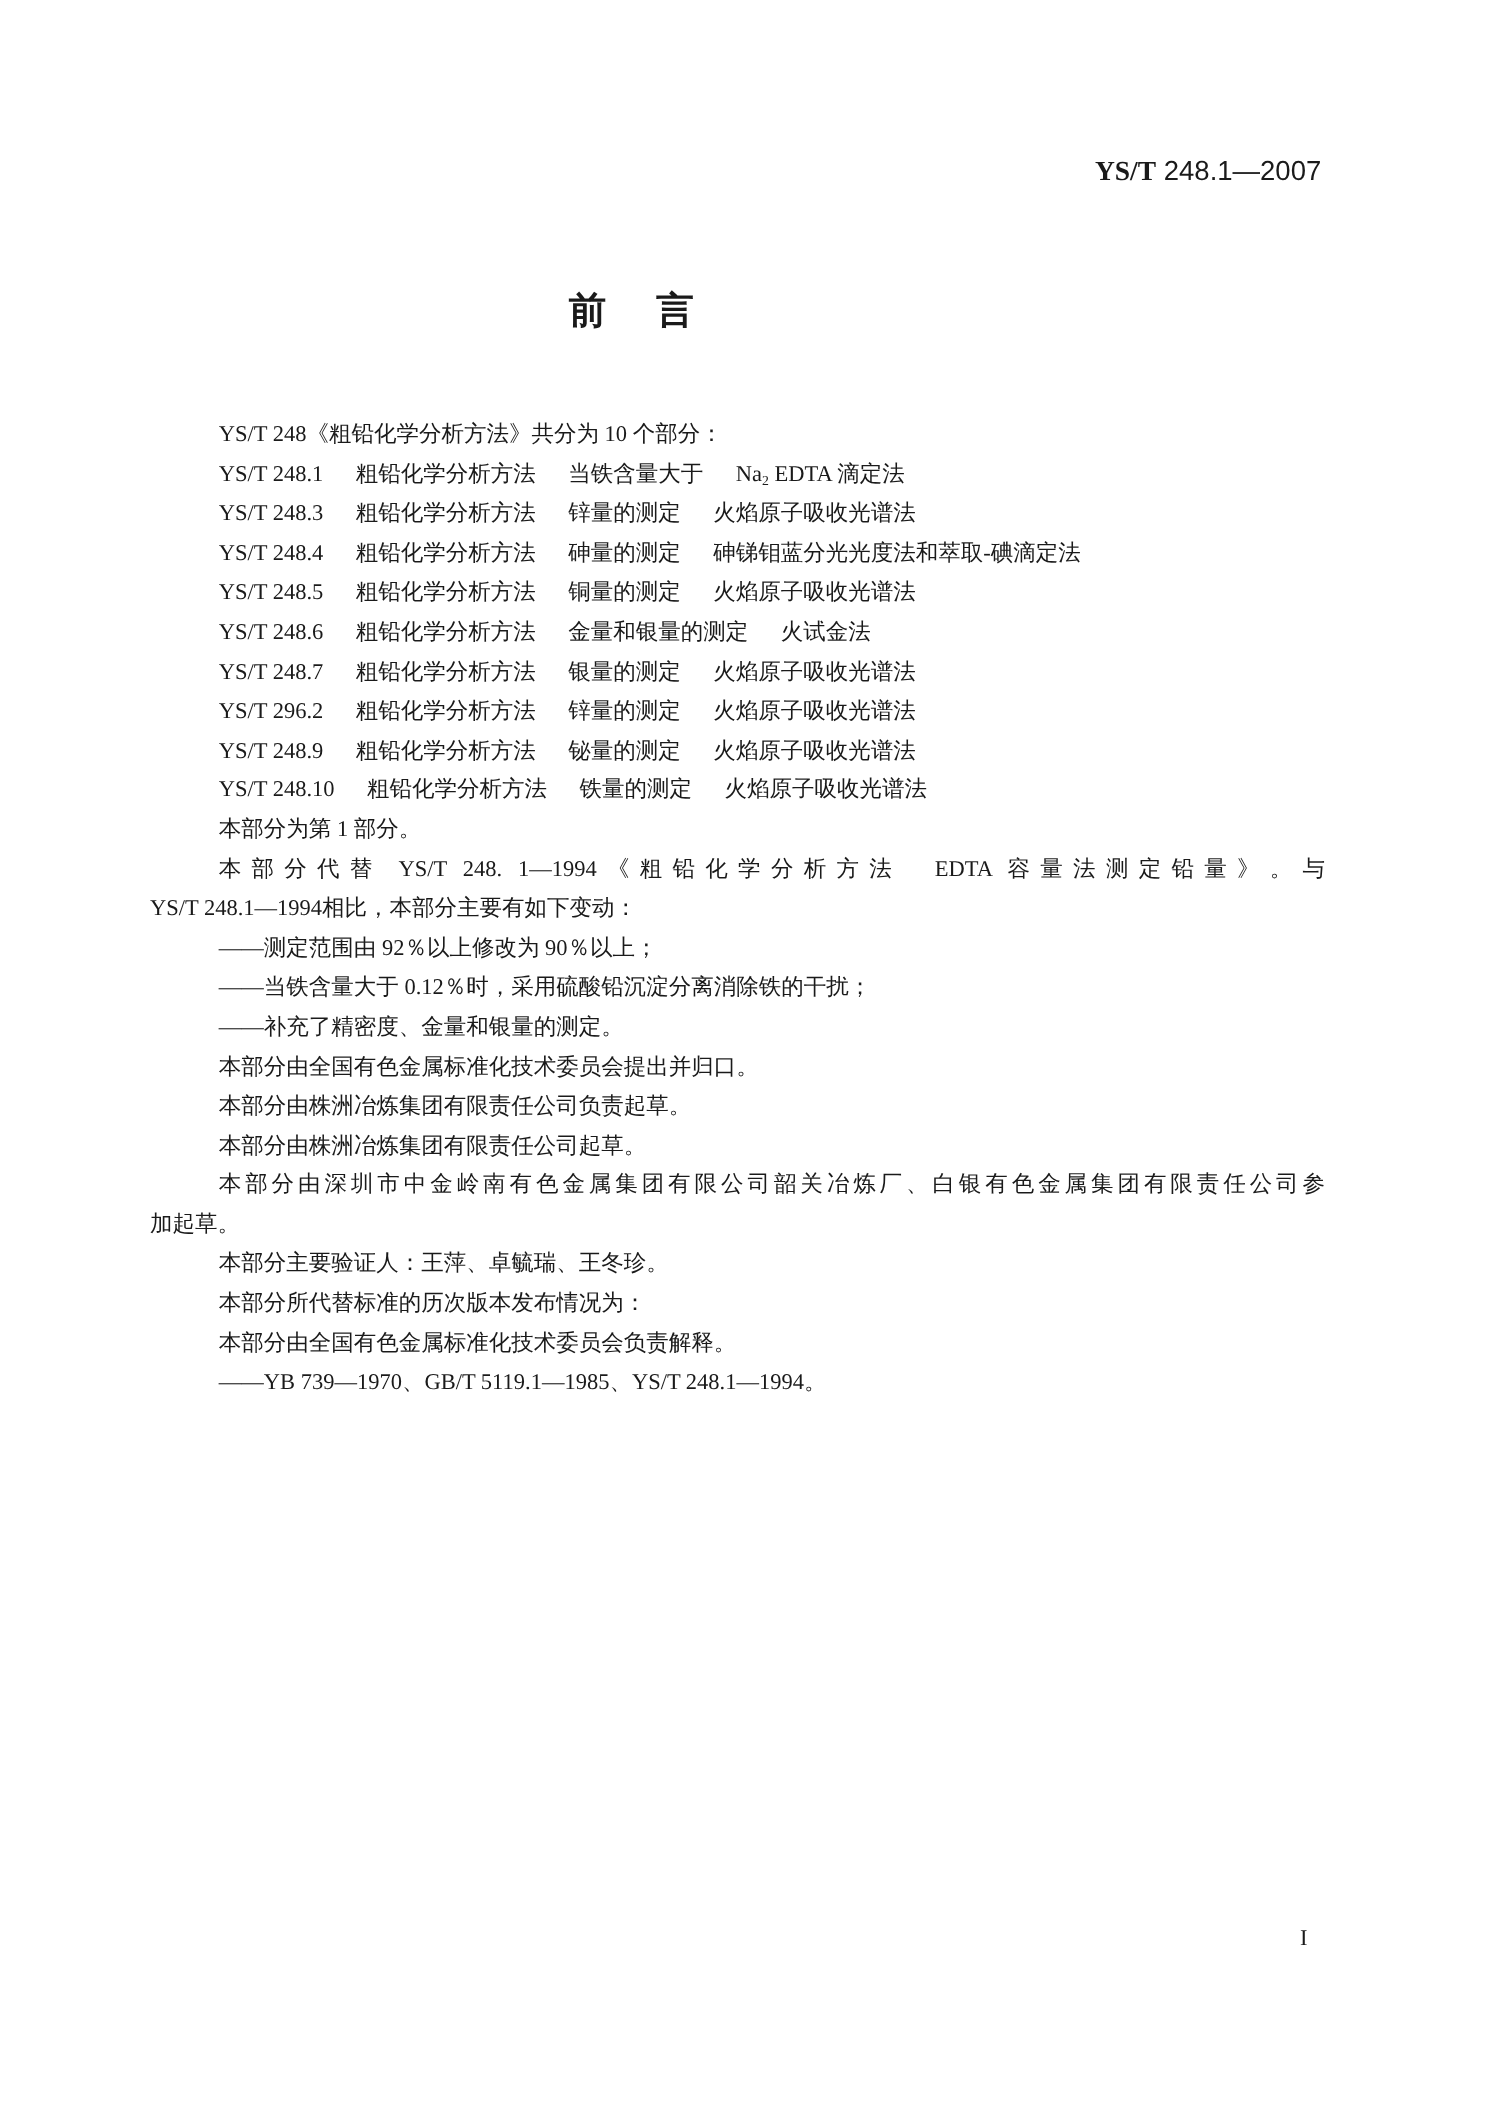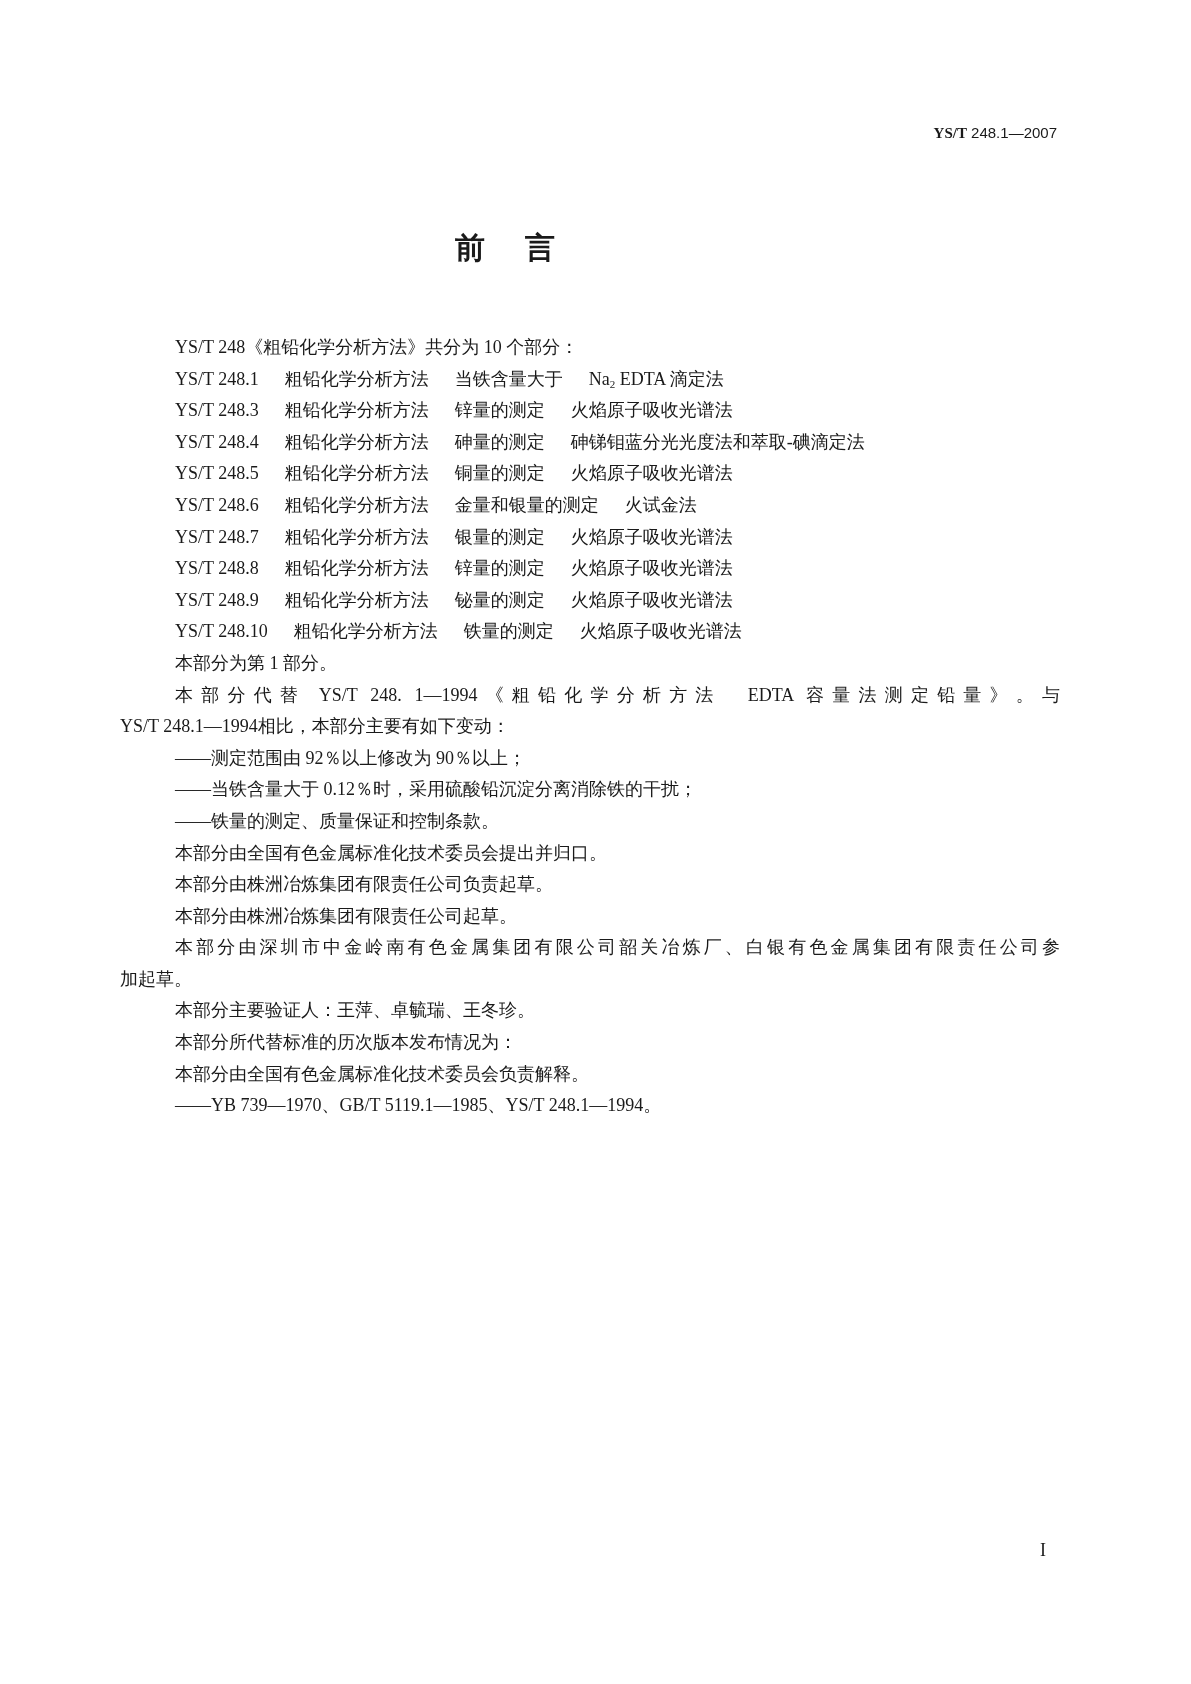--- a/index.html
+++ b/index.html
@@ -3,21 +3,21 @@
   <meta charset="utf-8">
   <style>
     html, body { margin: 0; padding: 0; background: #ffffff; }
     body {
       width: 1191px; height: 1684px; position: relative; overflow: hidden;
       color: #1a1a1a;
       font-family: "Liberation Serif", "DejaVu Serif", serif;
     }
     .std-code {
       position: absolute; top: 124px; right: 134px;
-      font-size: 15px; white-space: nowrap; margin-left: 40px;
+      font-size: 22px; white-space: nowrap; margin-left: 40px;
     }
     .std-code .ys { font-weight: bold; font-family: "Liberation Serif", serif; }
     .std-code .num { font-family: "Liberation Sans", "DejaVu Sans", sans-serif; }
     .title {
       position: absolute; top: 228px; left: 0; width: 1050px; text-align: center;
       font-size: 30px; font-weight: bold; letter-spacing: 40px;
       font-family: "DejaVu Sans", sans-serif;
     }
     .body {
       position: absolute; top: 332px; left: 120px; width: 940px;
@@ -56,35 +56,35 @@
   <div class="line ind">
     <span>YS/T 248.5</span><span class="gap"></span><span>粗铅化学分析方法</span><span class="gap"></span><span>铜量的测定</span><span class="gap"></span><span>火焰原子吸收光谱法</span>
   </div>
   <div class="line ind">
     <span>YS/T 248.6</span><span class="gap"></span><span>粗铅化学分析方法</span><span class="gap"></span><span>金量和银量的测定</span><span class="gap"></span><span>火试金法</span>
   </div>
   <div class="line ind">
     <span>YS/T 248.7</span><span class="gap"></span><span>粗铅化学分析方法</span><span class="gap"></span><span>银量的测定</span><span class="gap"></span><span>火焰原子吸收光谱法</span>
   </div>
   <div class="line ind">
-    <span>YS/T 248.8</span><span class="gap"></span><span>粗铅化学分析方法</span><span class="gap"></span><span>锌量的测定</span><span class="gap"></span><span>火焰原子吸收光谱法</span>
+    <span>YS/T 296.2</span><span class="gap"></span><span>粗铅化学分析方法</span><span class="gap"></span><span>锌量的测定</span><span class="gap"></span><span>火焰原子吸收光谱法</span>
   </div>
   <div class="line ind">
     <span>YS/T 248.9</span><span class="gap"></span><span>粗铅化学分析方法</span><span class="gap"></span><span>铋量的测定</span><span class="gap"></span><span>火焰原子吸收光谱法</span>
   </div>
   <div class="line ind">
     <span>YS/T 248.10</span><span class="gap"></span><span>粗铅化学分析方法</span><span class="gap"></span><span>铁量的测定</span><span class="gap"></span><span>火焰原子吸收光谱法</span>
   </div>
 
   <div class="line ind">本部分为第 1 部分。</div>
   <div class="line ind justify">本部分代替 YS/T 248. 1—1994《粗铅化学分析方法　EDTA 容量法测定铅量》。与</div>
   <div class="line">YS/T 248.1—1994相比，本部分主要有如下变动：</div>
   <div class="line ind">——测定范围由 92％以上修改为 90％以上；</div>
   <div class="line ind">——当铁含量大于 0.12％时，采用硫酸铅沉淀分离消除铁的干扰；</div>
-  <div class="line ind">——铁量的测定、质量保证和控制条款。</div>
+  <div class="line ind">——补充了精密度、金量和银量的测定。</div>
   <div class="line ind">本部分由全国有色金属标准化技术委员会提出并归口。</div>
   <div class="line ind">本部分由株洲冶炼集团有限责任公司负责起草。</div>
   <div class="line ind">本部分由株洲冶炼集团有限责任公司起草。</div>
   <div class="line ind justify">本部分由深圳市中金岭南有色金属集团有限公司韶关冶炼厂、白银有色金属集团有限责任公司参</div>
   <div class="line">加起草。</div>
   <div class="line ind">本部分主要验证人：王萍、卓毓瑞、王冬珍。</div>
   <div class="line ind">本部分所代替标准的历次版本发布情况为：</div>
   <div class="line ind">本部分由全国有色金属标准化技术委员会负责解释。</div>
   <div class="line ind">——YB 739—1970、GB/T 5119.1—1985、YS/T 248.1—1994。</div>
 </div>

